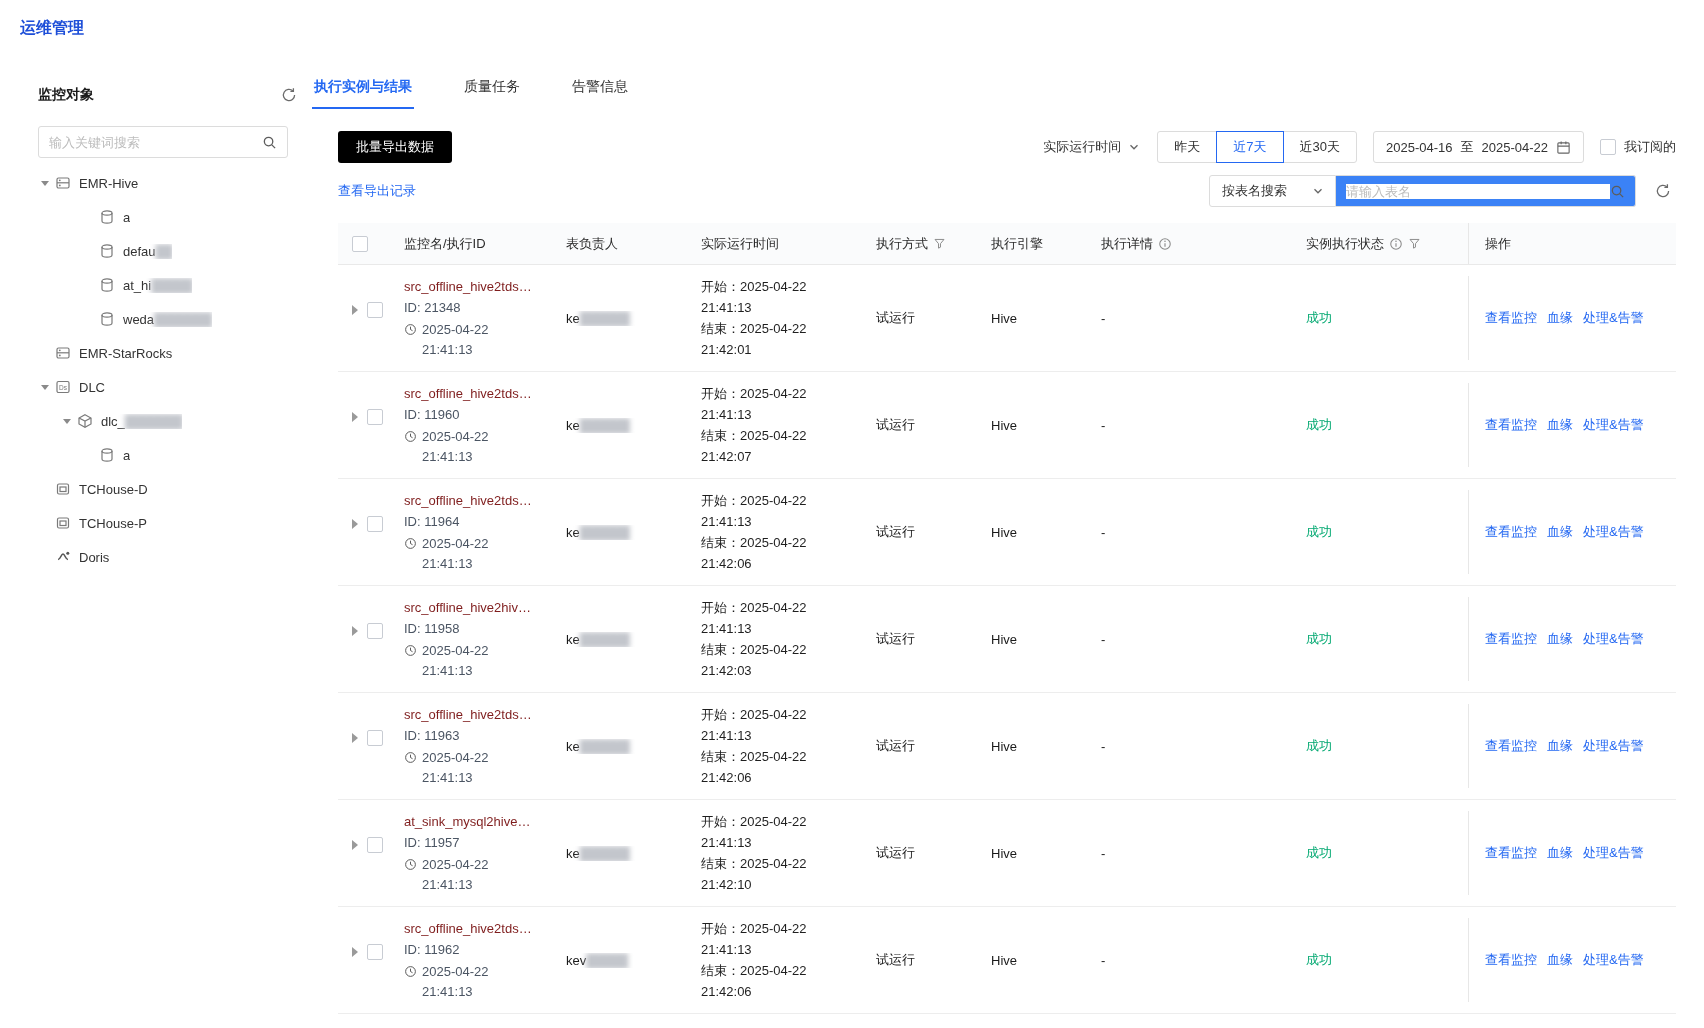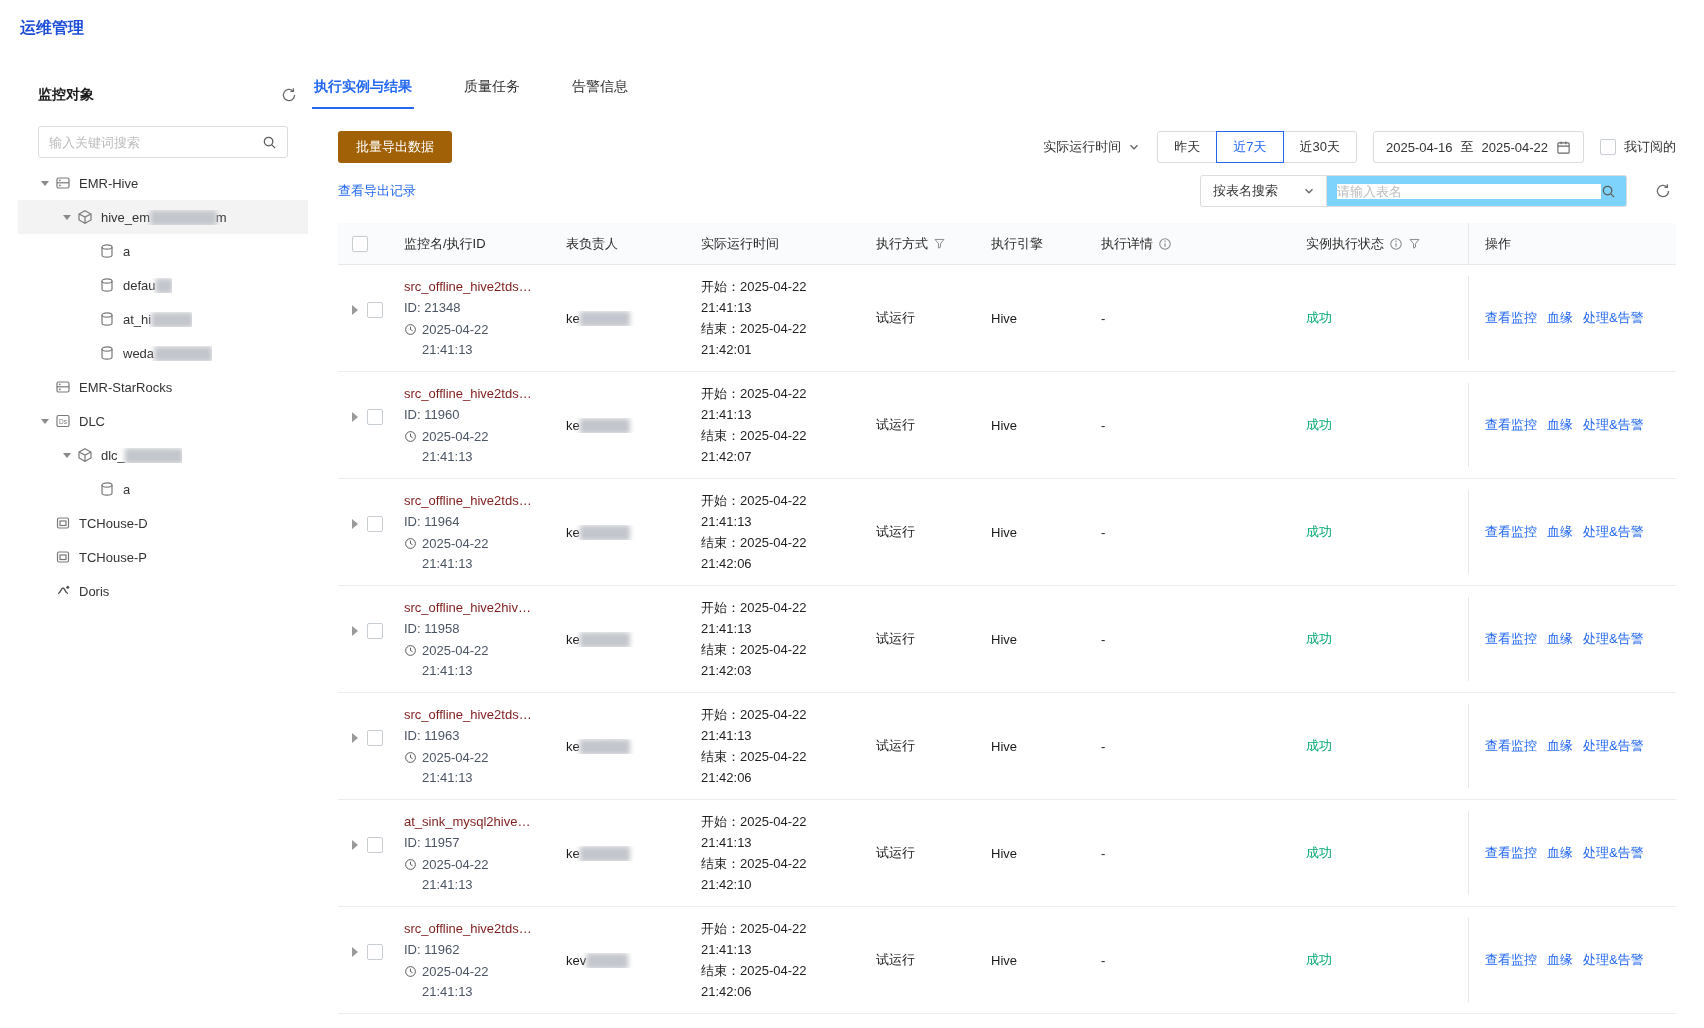--- a/index.html
+++ b/index.html
@@ -41,39 +41,39 @@
   
   .content { flex:1; min-width:0; padding-right:28px; }
   .tabs { display:flex; gap:48px; padding-left:4px; }
   .tab { position:relative; font-size:14px; color:#333; padding:4px 2px 13px 2px; cursor:pointer; }
   .tab.active { color:#2468f2; font-weight:bold; }
   .tab.active::after { content:""; position:absolute; left:0; right:0; bottom:0; height:2px; background:#2468f2; }
   .content-body { padding-left:30px; margin-top:22px; }
 
   
   .toolbar { display:flex; justify-content:space-between; align-items:center; }
-  .btn-export { height:32px; padding:0 18px; background:#a16207; color:#fff; border:none; border-radius:3px; font-size:13px; font-family:inherit; cursor:not-allowed; }
+  .btn-export { height:32px; padding:0 18px; background:#000000; color:#fff; border:none; border-radius:3px; font-size:13px; font-family:inherit; cursor:not-allowed; }
   .toolbar-right { display:flex; align-items:center; gap:16px; }
   .time-filter { display:flex; align-items:center; gap:6px; color:#333; cursor:pointer; }
   .seg { display:flex; }
   .seg-btn { height:32px; padding:0 16px; display:flex; align-items:center; background:#fff; border:1px solid #dcdcdc; color:#333; font-size:13px; font-family:inherit; margin-left:-1px; cursor:pointer; position:relative; }
   .seg-btn:first-child { margin-left:0; border-radius:3px 0 0 3px; }
   .seg-btn:last-child { border-radius:0 3px 3px 0; }
   .seg-btn.active { color:#2468f2; border-color:#2468f2; z-index:1; }
   .date-range { height:32px; border:1px solid #dcdcdc; border-radius:3px; display:flex; align-items:center; gap:8px; padding:0 12px; color:#333; background:#fff; cursor:pointer; }
   .checkbox { width:16px; height:16px; border:1px solid #c8ccd3; border-radius:2px; background:#fff; flex:none; display:inline-block; cursor:pointer; }
   .subscribe { display:flex; align-items:center; gap:8px; color:#333; }
 
   
   .toolbar2 { display:flex; justify-content:space-between; align-items:center; margin-top:12px; }
   .link { color:#2468f2; font-size:13px; }
-  .search-group { display:flex; align-items:center; gap:23px; }
+  .search-group { display:flex; align-items:center; gap:14px; }
   .input-group { display:flex; align-items:stretch; }
   .type-select { height:32px; border:1px solid #dcdcdc; border-radius:3px 0 0 3px; display:flex; align-items:center; gap:24px; padding:0 10px 0 12px; color:#333; background:#fff; cursor:pointer; }
-  .table-search { height:32px; width:300px; border:1px solid #dcdcdc; border-left:none; border-radius:0 3px 3px 0; display:flex; align-items:center; padding:0 10px; background:#7dd3fc; }
+  .table-search { height:32px; width:300px; border:1px solid #dcdcdc; border-left:none; border-radius:0 3px 3px 0; display:flex; align-items:center; padding:0 10px; background:#3b82f6; }
   .table-search input { flex:1; border:none; outline:none; font-size:13px; color:#333; font-family:inherit; min-width:0; }
   .table-search input::placeholder { color:#bcbcbc; }
 
   
   .table { margin-top:16px; }
   .thead-row, .trow { display:grid; grid-template-columns:66px 162px 135px 175px 115px 110px 205px 162px 1fr; align-items:center; }
   .thead-row { height:42px; background:#fafbfc; border-bottom:1px solid #e9e9e9; color:#2b2b2b; }
   .cell { padding-right:12px; min-width:0; }
   .th { display:flex; align-items:center; gap:5px; }
   .c-sel { display:flex; align-items:center; gap:9px; padding-left:14px; }
@@ -129,32 +129,20 @@
     <span class="tree-icon">
             <svg viewBox="0 0 16 16">
               <rect x="2" y="3" width="12" height="10" rx="1.5" fill="none" stroke="#7a7a7a" stroke-width="1.2"></rect>
               <path d="M2 7.8h12" stroke="#7a7a7a" stroke-width="1.2"></path>
               <circle cx="4.8" cy="5.3" r=".9" fill="#7a7a7a"></circle>
               <circle cx="4.8" cy="10.4" r=".9" fill="#7a7a7a"></circle>
             </svg>
           </span>
     <span class="tree-label"><span>EMR-Hive</span></span>
   </div>
-        <div class="tree-item selected" style="padding-left: 42px;">
-    <span class="tree-caret">
-            <span class="caret-down"></span>
-          </span>
-    <span class="tree-icon">
-            <svg viewBox="0 0 16 16">
-              <path d="M8 1.8 14 5v6L8 14.2 2 11V5Z" fill="none" stroke="#7a7a7a" stroke-width="1.2"></path>
-              <path d="M2 5l6 3 6-3M8 8v6.2" fill="none" stroke="#7a7a7a" stroke-width="1.2"></path>
-            </svg>
-          </span>
-    <span class="tree-label"><span>hive_em</span><span class="blur">████████</span><span>m</span></span>
-  </div>
         <div class="tree-item" style="padding-left: 64px;">
     <span class="tree-caret" style="visibility: hidden;">
             <span class="caret-down"></span>
           </span>
     <span class="tree-icon">
             <svg viewBox="0 0 16 16">
               <ellipse cx="8" cy="4" rx="5" ry="2.1" fill="none" stroke="#7a7a7a" stroke-width="1.2"></ellipse>
               <path d="M3 4v8c0 1.2 2.2 2.1 5 2.1s5-.9 5-2.1V4" fill="none" stroke="#7a7a7a" stroke-width="1.2"></path>
             </svg>
           </span>

